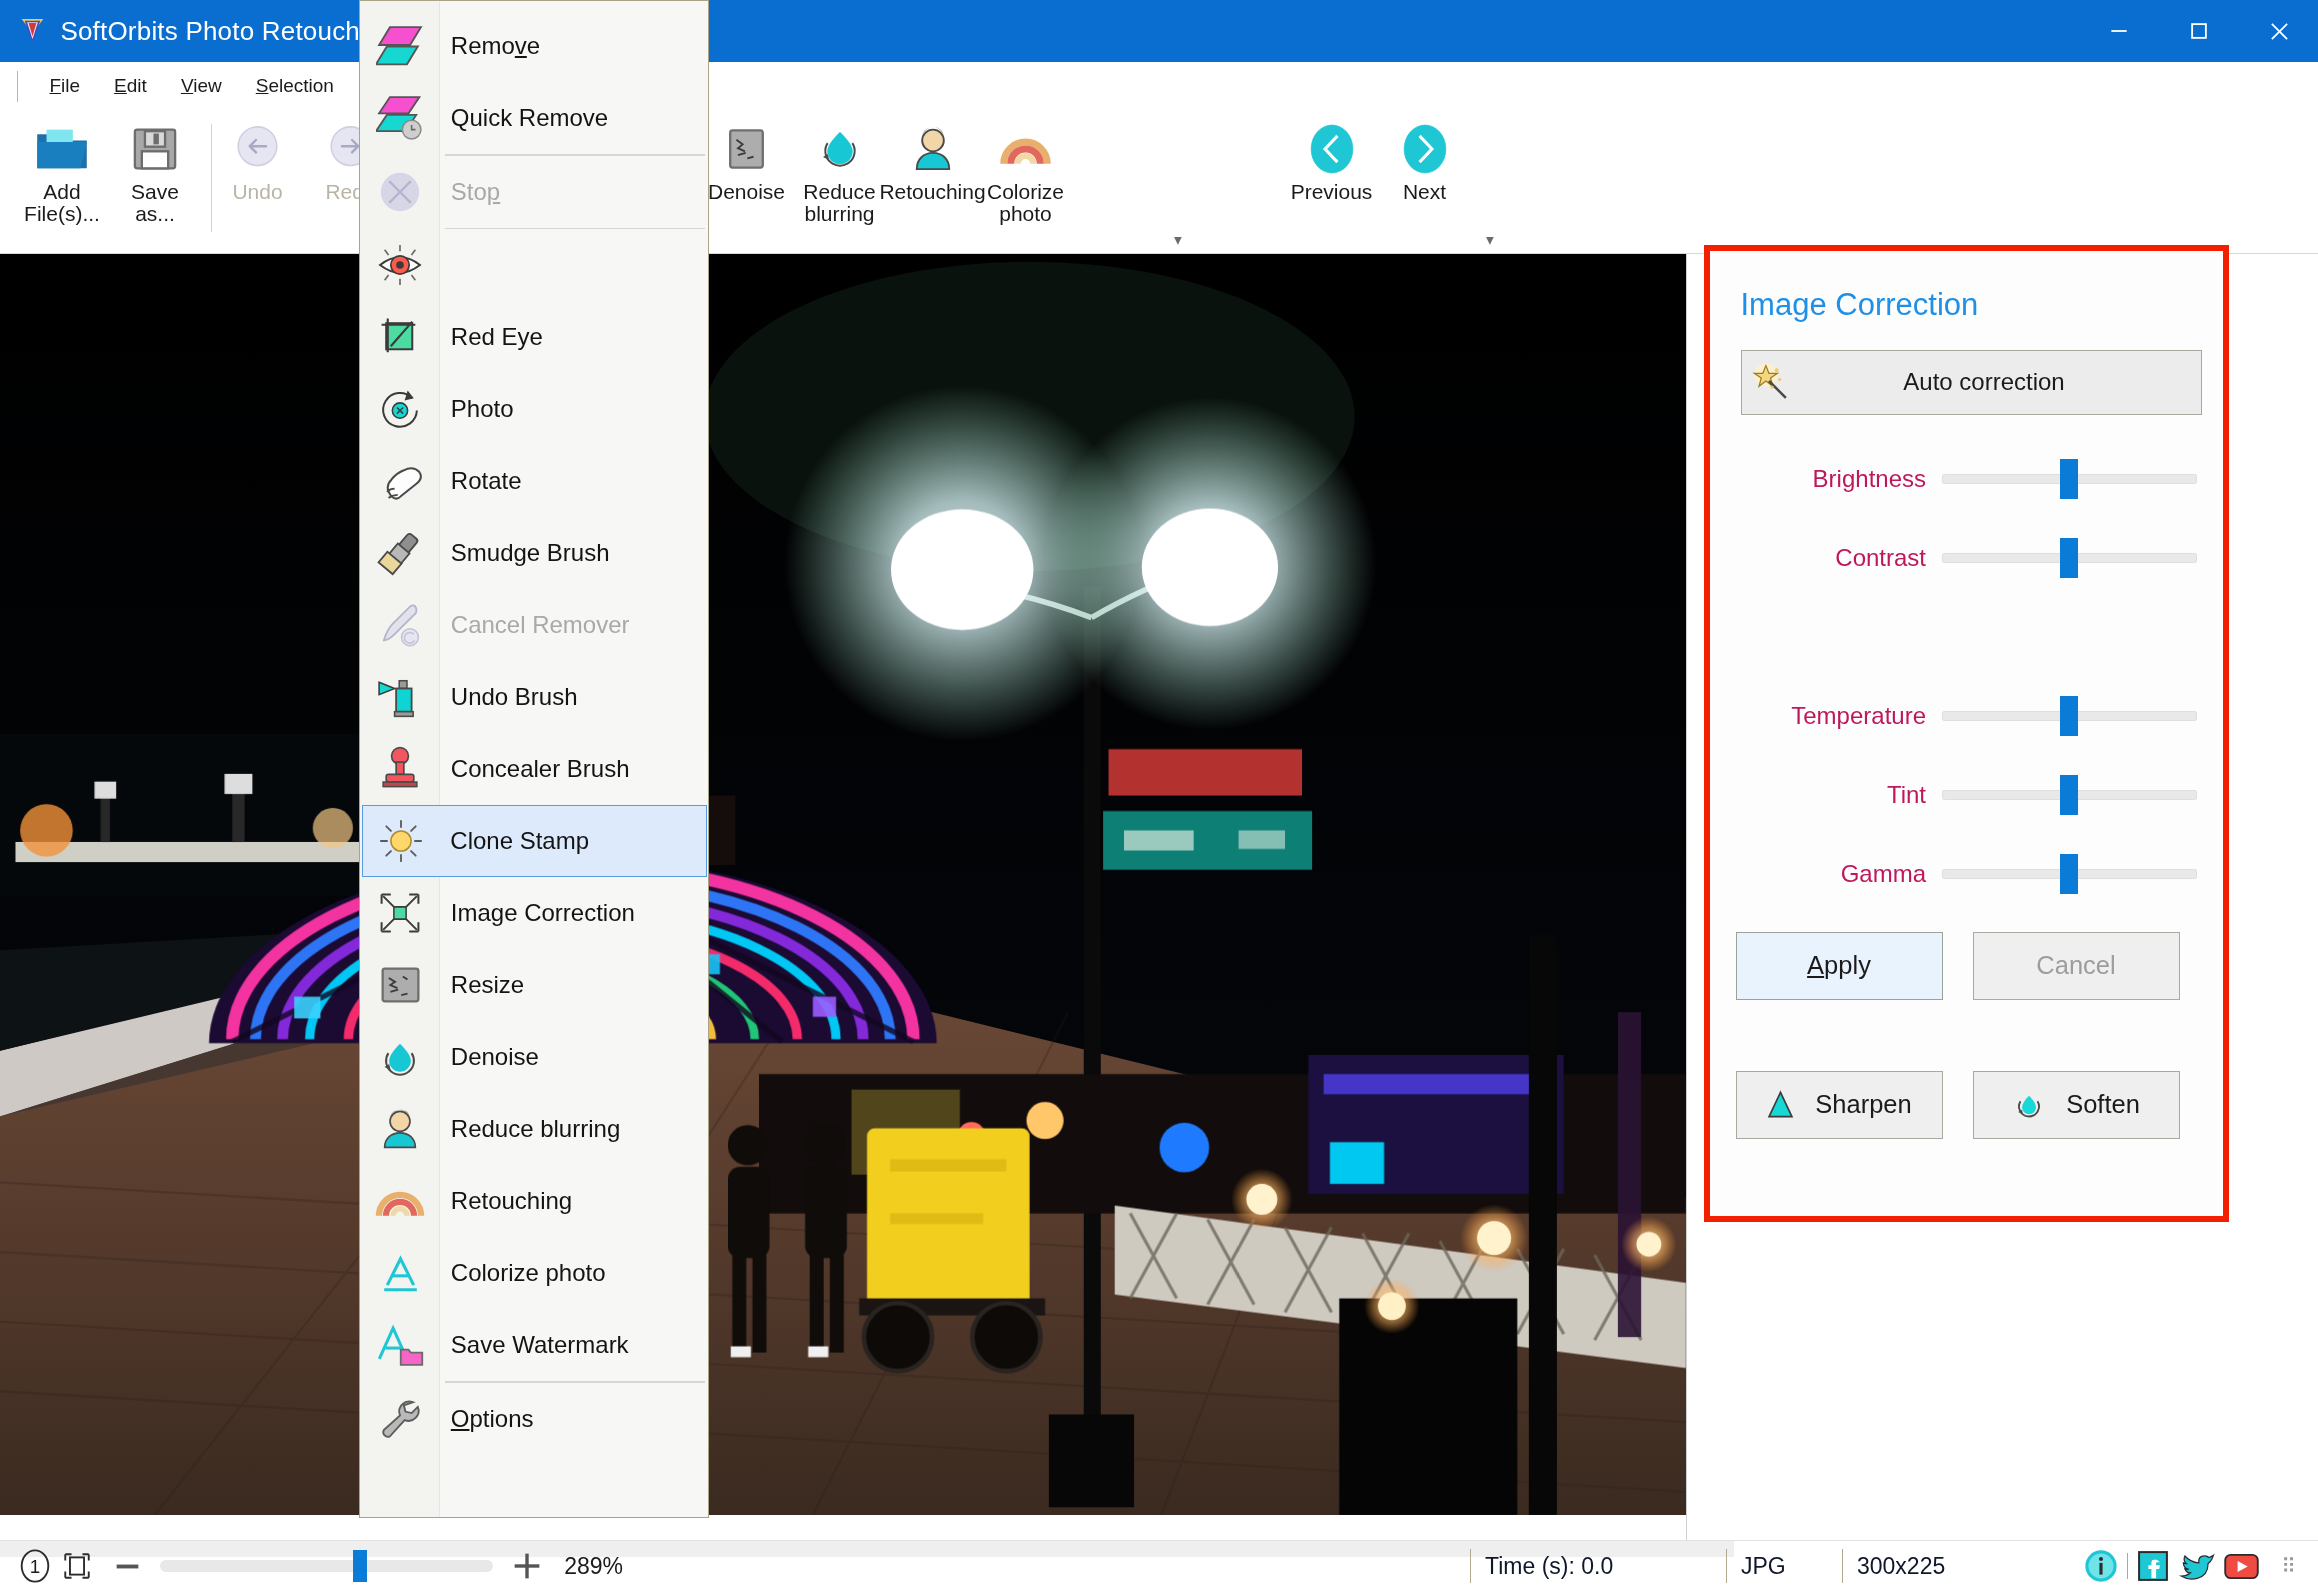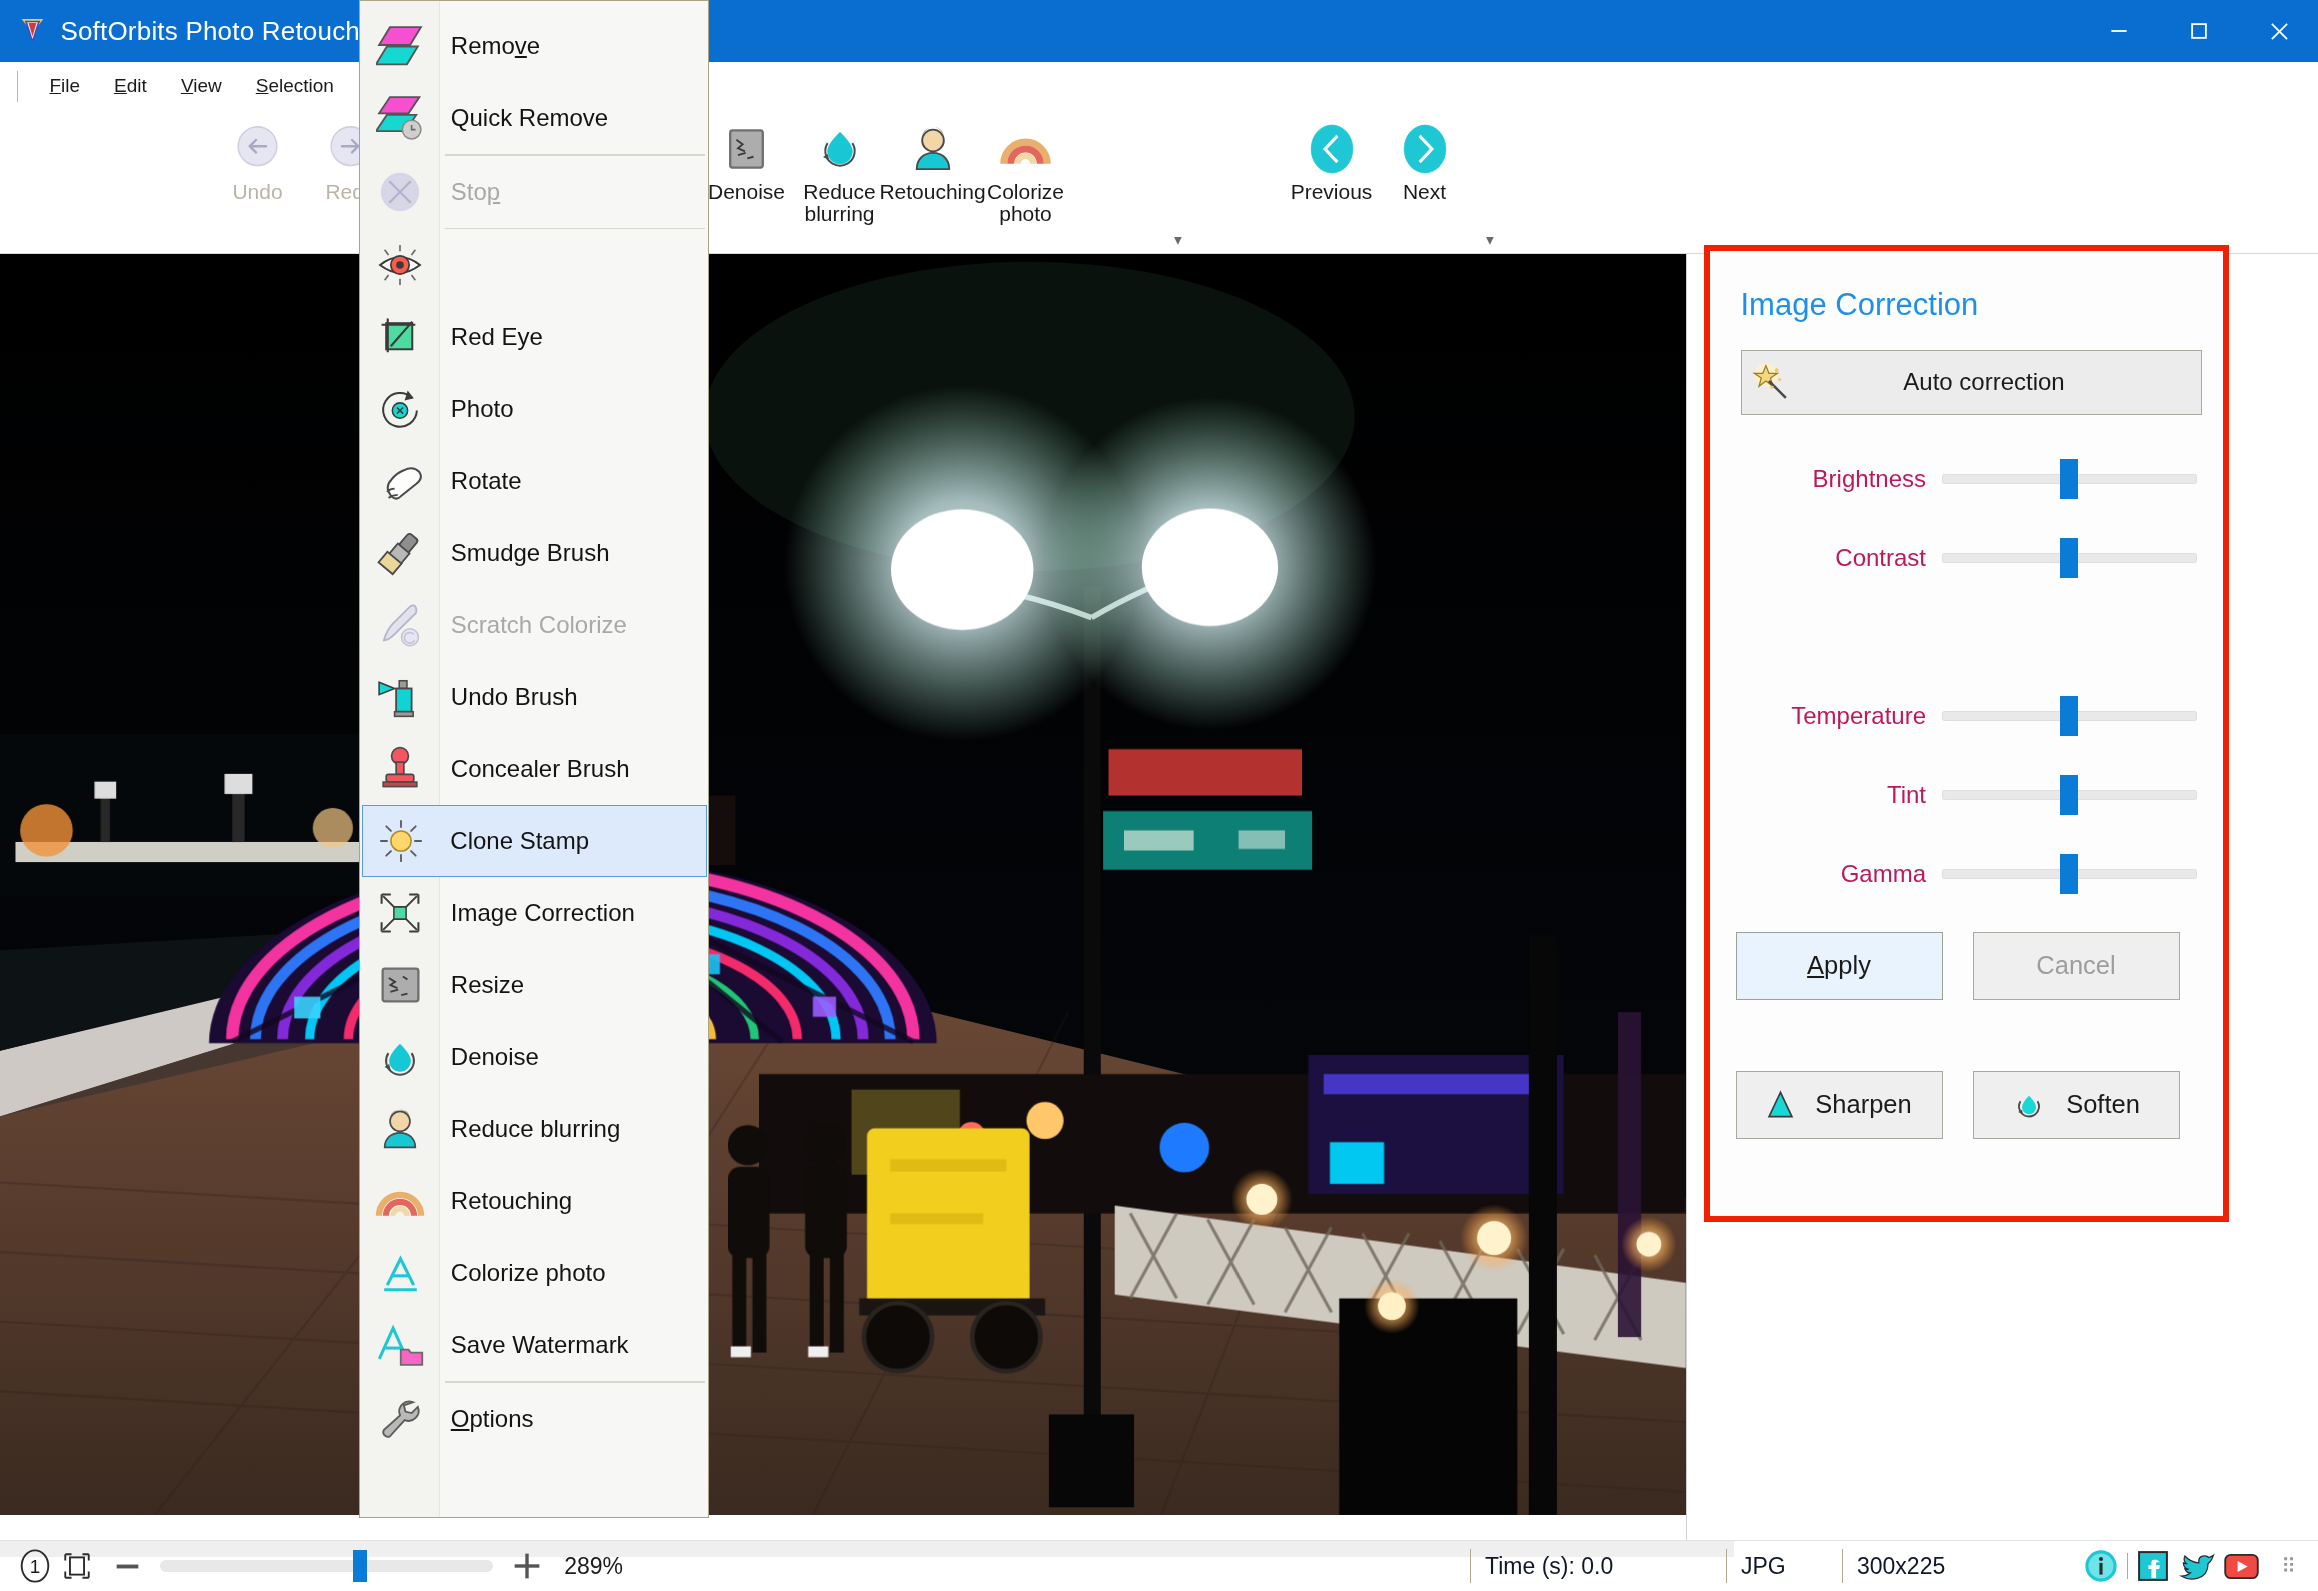--- a/index.html
+++ b/index.html
@@ -227,20 +227,46 @@
 <div class="menubar">
   <div class="grip"></div>
   <div class="menu-item"><u>F</u>ile</div>
   <div class="menu-item"><u>E</u>dit</div>
   <div class="menu-item"><u>V</u>iew</div>
   <div class="menu-item"><u>S</u>election</div>
 </div>
 
 <div class="ribbon">
 
+  <div class="rib-group" style="left:15.5px;">
+    <div class="rib-btn">
+      <span class="ic">
+        <svg width="56" height="48" viewBox="0 0 72 62">
+          <path d="M4 12 h24 l6 8 h34 v36 H4 Z" fill="#1f6fa8"></path>
+          <rect x="16" y="6" width="34" height="16" fill="#7fe6ef"></rect>
+          <path d="M4 22 h64 l-8 34 H4 Z" fill="#1a7fbe"></path>
+        </svg>
+      </span>
+      <span class="lb">Add
+File(s)...</span>
+    </div>
+    <div class="rib-btn">
+      <span class="ic">
+        <svg width="48" height="48" viewBox="0 0 62 62">
+          <rect x="5" y="6" width="52" height="50" rx="3" fill="#a8a8a8" stroke="#6d6d6d" stroke-width="3"></rect>
+          <rect x="18" y="8" width="26" height="20" fill="#d9d9d9" stroke="#6d6d6d" stroke-width="3"></rect>
+          <rect x="29" y="11" width="7" height="14" fill="#6d6d6d"></rect>
+          <rect x="14" y="34" width="34" height="22" fill="#ffffff" stroke="#6d6d6d" stroke-width="3"></rect>
+        </svg>
+      </span>
+      <span class="lb">Save
+as...</span>
+    </div>
+    <div class="rib-sep"></div>
+  </div>
 
   <div class="rib-group" style="left:211px;">
     <div class="rib-btn dis">
       <span class="ic">
         <svg width="51" height="51" viewBox="0 0 66 66">
           <circle cx="33" cy="30" r="25" fill="#e6e6f2" stroke="#cfcfe0" stroke-width="2"></circle>
           <path d="M44 30 H24 M31 22 l-8 8 l8 8" fill="none" stroke="#a9a9c4" stroke-width="3.2" stroke-linecap="round" stroke-linejoin="round"></path>
         </svg>
       </span>
       <span class="lb">Undo</span>
@@ -611,21 +637,21 @@
     </div>
 
     <div class="dd-item dis">
       <span class="dd-ic">
         <svg width="48" height="46" viewBox="0 0 62 60">
           <path d="M10 50 q4 -14 12 -22 l22 -22 q6 -4 8 2 q2 6 -4 10 L24 42 q-8 8 -14 8 Z" fill="#e2e2ef" stroke="#b6b6cb" stroke-width="2.4"></path>
           <circle cx="44" cy="46" r="11" fill="#e6e6f2" stroke="#c3c3d6" stroke-width="2"></circle>
           <path d="M49 42 a7 7 0 1 0 1 8" fill="none" stroke="#c3c3d6" stroke-width="2"></path>
         </svg>
       </span>
-      <span class="dd-lb">Scratch Colorize</span>
+      <span class="dd-lb">Cancel Remover</span>
     </div>
 
     <div class="dd-item">
       <span class="dd-ic">
         <svg width="48" height="48" viewBox="0 0 62 62">
           <polygon points="4,12 24,20 4,28" fill="#16d8d0" stroke="#3b3b3b" stroke-width="2"></polygon>
           <rect x="30" y="10" width="10" height="10" fill="#9a9a9a" stroke="#4a4a4a" stroke-width="2"></rect>
           <rect x="26" y="20" width="20" height="30" fill="#0fd4d4" stroke="#4a4a4a" stroke-width="2.4"></rect>
           <rect x="24" y="50" width="24" height="6" fill="#9a9a9a" stroke="#4a4a4a" stroke-width="2"></rect>
         </svg>

